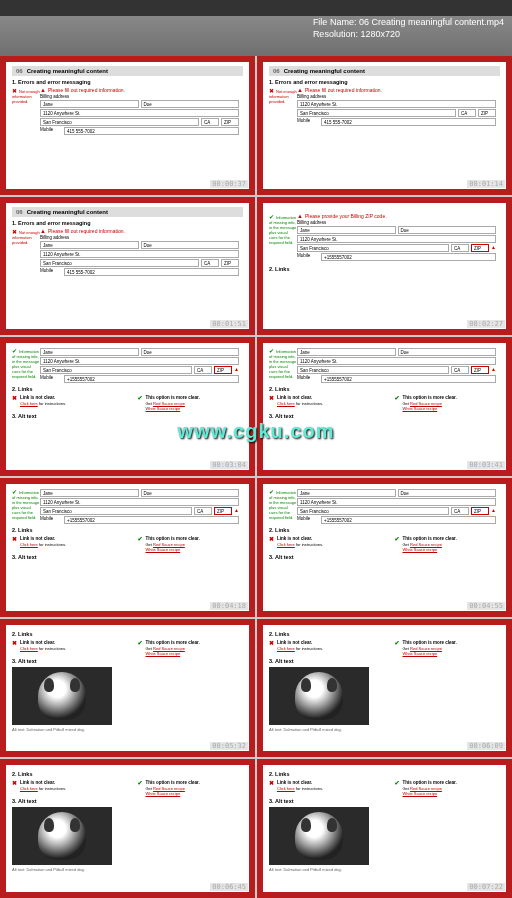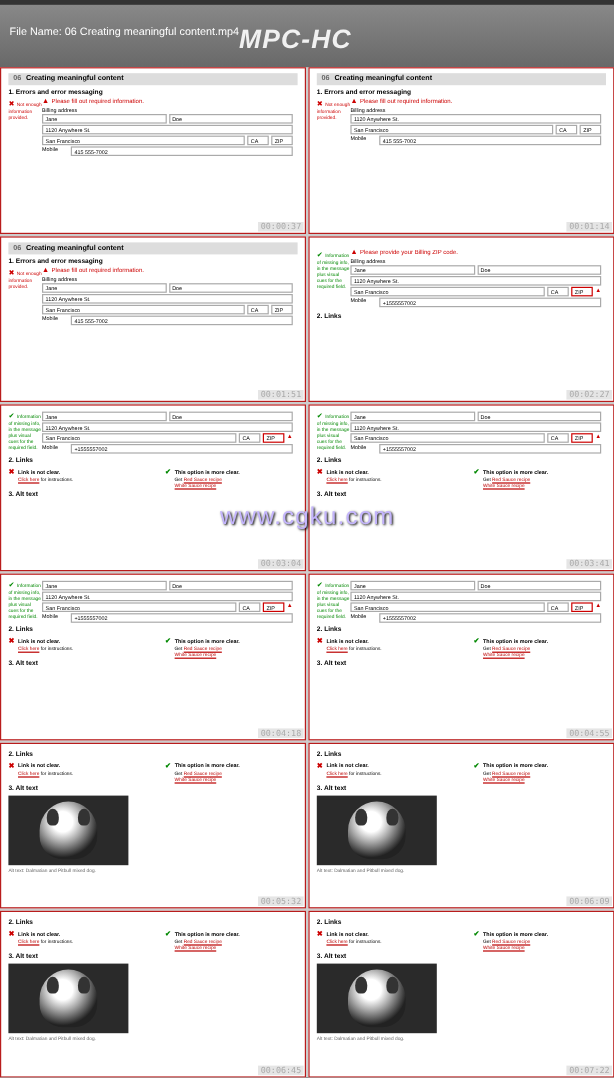--- a/index.html
+++ b/index.html
@@ -1,21 +1,21 @@
 <!DOCTYPE html>
 <html><head>
 <meta charset="utf-8">
 <style>
 *{margin:0;padding:0;box-sizing:border-box;font-family:Arial,sans-serif}
 body{background:#333;width:512px;height:898px;position:relative;overflow:hidden}
-.header{position:absolute;top:4px;left:0;right:0;height:56px;background:linear-gradient(#888,#666);color:#fff;display:flex;justify-content:flex-start;padding:16px 8px}
+.header{position:absolute;top:16px;left:0;right:0;height:56px;background:linear-gradient(#888,#666);color:#fff;display:flex;justify-content:flex-end;padding:0 8px}
 .file-info{font-size:9px;line-height:12px}
 .logo{font-size:22px;font-weight:bold;font-style:italic;letter-spacing:1px;opacity:.9}
 .grid{position:absolute;top:56px;left:0;right:0;bottom:0;display:grid;grid-template-columns:1fr 1fr;grid-template-rows:repeat(6,1fr);gap:2px;background:#ccc}
-.cell{background:#fff;position:relative;overflow:hidden;padding:4px 6px;font-size:5px;border:1px solid #b91c1c}
+.cell{background:#fff;position:relative;overflow:hidden;padding:4px 6px;font-size:5px;border:6px solid #b91c1c}
 .timestamp{position:absolute;bottom:1px;right:1px;font-size:7px;color:#aaa;background:rgba(0,0,0,.1);padding:0 2px;font-family:monospace}
 .slide-header{background:#ddd;padding:2px 4px;font-size:6px;font-weight:bold;display:flex;gap:4px;margin-bottom:3px}
 .slide-num{color:#666}
 .section-title{font-size:5.5px;font-weight:bold;margin:2px 0}
 .err-icon{color:#c00;font-size:6px;margin-right:2px}
 .ok-icon{color:#080;font-size:6px;margin-right:2px}
 .err-text{color:#c00;font-size:5px}
 .side-note{font-size:4px;color:#c00;width:28px;display:inline-block;vertical-align:top}
 .side-note.green{color:#080}
 .form-area{display:inline-block;width:calc(100% - 32px);vertical-align:top}
@@ -27,30 +27,30 @@
 .links-row{display:flex;gap:20px;margin:2px 0;font-size:4.5px}
 .link-item{flex:1}
 .link-title{font-weight:bold;display:flex;align-items:center;gap:1px}
 .link-body{font-size:4px;margin-left:8px}
 .link-body a{color:#b00;text-decoration:underline}
 .dog-box{background:#2a2a2a;width:100px;height:58px;margin-top:3px;display:flex;align-items:center;justify-content:center;position:relative}
 .dog{width:48px;height:48px;background:radial-gradient(circle at 40% 35%,#fff 20%,#aaa 40%,#222 70%);border-radius:50% 50% 40% 40%;position:relative}
 .dog:before{content:"";position:absolute;top:6px;left:6px;width:10px;height:14px;background:#333;border-radius:50% 50% 40% 40%}
 .dog:after{content:"";position:absolute;top:6px;right:6px;width:10px;height:14px;background:#333;border-radius:50% 50% 40% 40%}
 .caption{font-size:4px;color:#666;margin-top:2px}
-.watermark{position:absolute;top:48%;left:50%;transform:translate(-50%,-50%);font-size:20px;font-weight:normal;color:#c4b5fd;text-shadow:1px 1px 2px #000;z-index:10;pointer-events:none;letter-spacing:1px}
+.watermark{position:absolute;top:48%;left:50%;transform:translate(-50%,-50%);font-size:20px;font-weight:bold;color:#5eead4;text-shadow:1px 1px 2px #000;z-index:10;pointer-events:none;letter-spacing:1px}
 </style>
 </head>
 <body>
 
 <div class="header">
   <div class="file-info">
     <div><span>File Name:</span> <span>06 Creating meaningful content.mp4</span></div>
-  </div>
-  <div class="logo">MPC-HC</div>
+    <div><span>Resolution:</span> <span>1280x720</span></div>
+  </div>
 </div>
 
 <div class="watermark">www.cgku.com</div>
 
 <div class="grid">
 
   <div class="cell">
     <div class="slide-header">
         <span class="slide-num">06</span>
         <span>Creating meaningful content</span>

